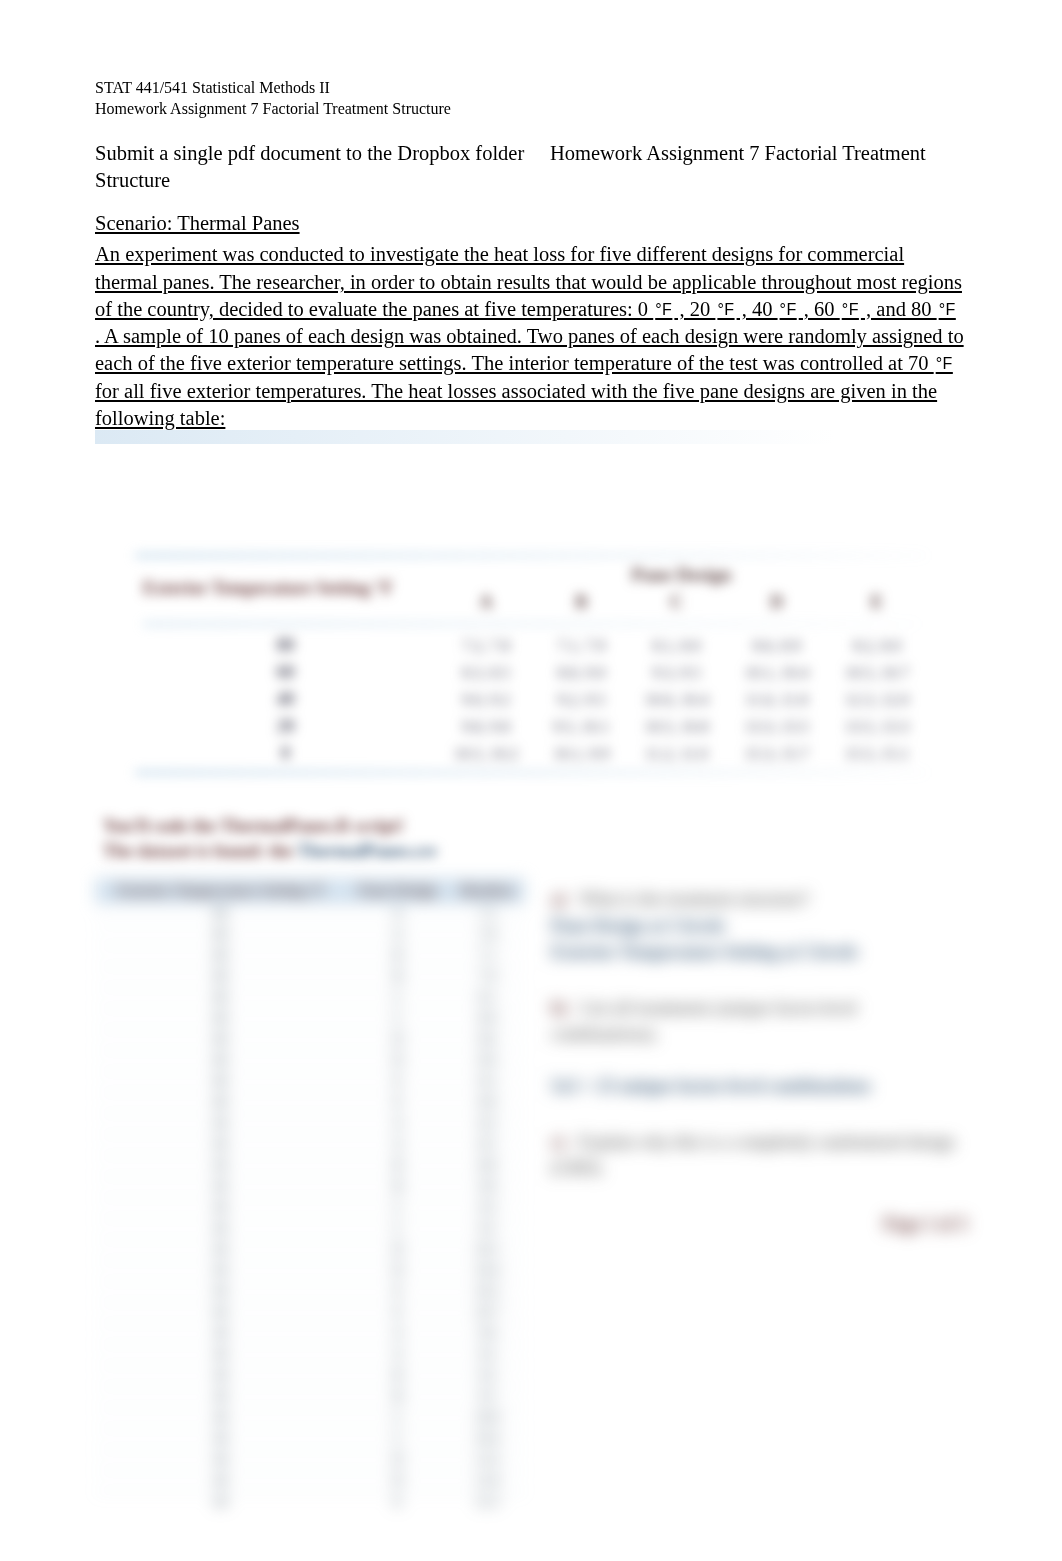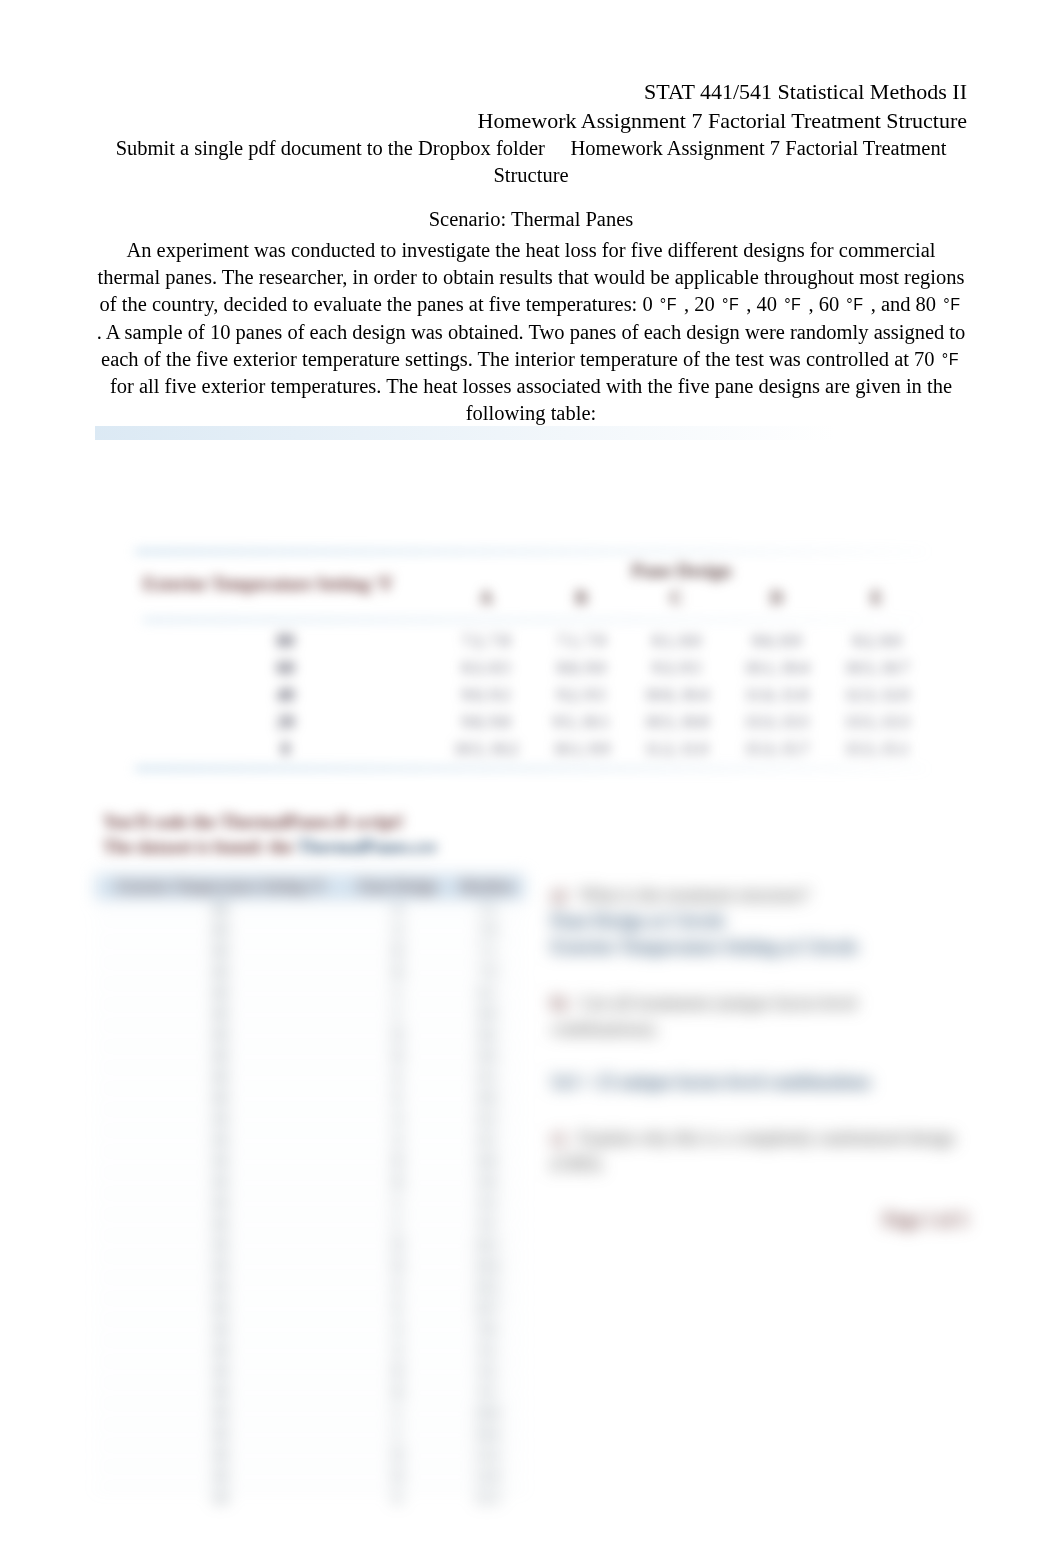--- a/index.html
+++ b/index.html
@@ -11,31 +11,32 @@
     width: 1062px;
   }
   .page {
     width: 1062px;
     min-height: 1561px;
     padding: 78px 95px 30px 95px;
     box-sizing: border-box;
     position: relative;
   }
   .header {
-    text-align: right;
-    font-size: 22px;
+    text-align: left;
+    font-size: 16px;
     line-height: 1.3;
+    margin-bottom: 20px;
   }
   .para {
     font-size: 20.5px;
     line-height: 1.33;
     margin-bottom: 16px;
-    text-align: center;
-  }
-  .para.tight { margin-bottom: 4px; }
+    text-align: left;
+  }
+  .para.tight { margin-bottom: 4px; text-decoration: underline; }
   .degF {
     font-family: Arial, Helvetica, sans-serif;
     font-size: 16px;
     position: relative;
     top: -1px;
     padding: 0 2px;
     letter-spacing: 0.5px;
   }
   
   .fade-strip {

